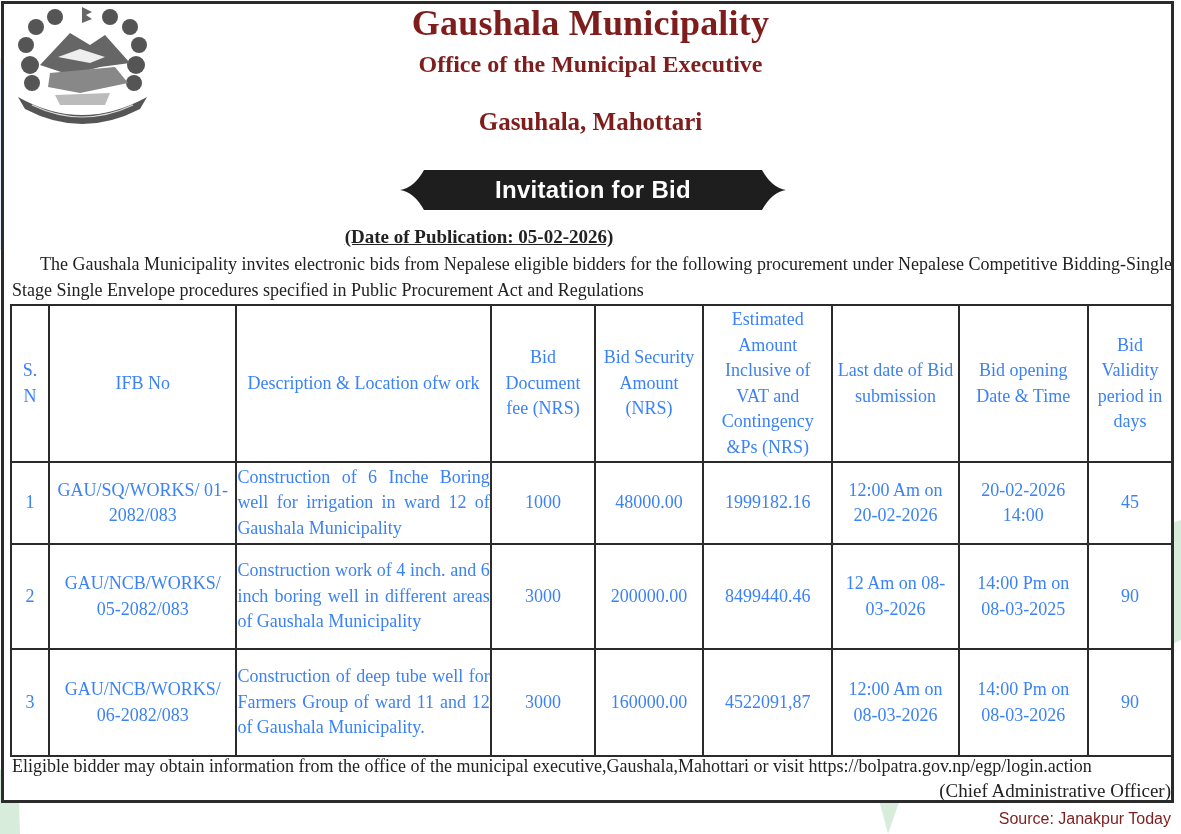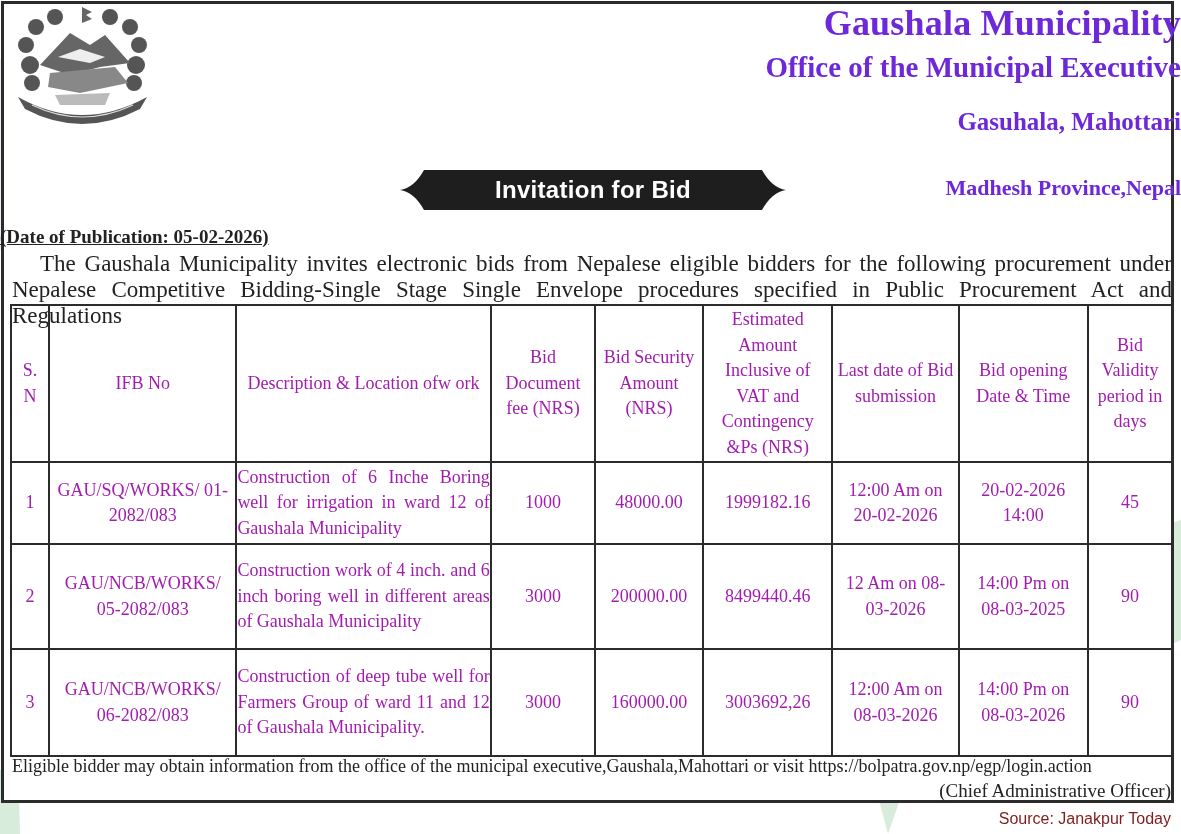--- a/index.html
+++ b/index.html
@@ -6,48 +6,48 @@
     body {
       width:1181px; height:834px; background:#ffffff; position:relative; overflow:hidden;
       font-family:"Liberation Serif", "DejaVu Serif", serif; color:#222;
     }
     .frame {
       position:absolute; left:1px; top:1px; width:1173px; height:802px;
       border:3px solid #2b2b2b; box-sizing:border-box; background:#fff;
     }
     .wm { position:absolute; pointer-events:none; }
     .emblem { position:absolute; left:10px; top:5px; width:145px; height:120px; }
-    .hdr { position:absolute; left:0; width:1181px; text-align:right; font-weight:bold; color:#6d28d9; }
+    .hdr { position:absolute; left:0; width:1181px; text-align:center; font-weight:bold; color:#7f1d1d; }
     .h1 { top:2px; font-size:36px; letter-spacing:0.2px; }
-    .h2 { top:51px; font-size:29px; }
+    .h2 { top:51px; font-size:24px; }
     .h3 { top:108px; font-size:25px; }
     .h4 { top:130px; font-size:22px;margin-top:45px; }
     .banner { position:absolute; left:400px; top:168px; width:386px; height:44px; }
     .banner svg { position:absolute; left:0; top:0; }
     .banner-text {
       position:absolute; left:0; top:0; width:386px; height:44px; line-height:44px;
       text-align:center; color:#fff; font-family:"Liberation Sans", "DejaVu Sans", sans-serif;
       font-weight:bold; font-size:24px; letter-spacing:0.3px;
     }
     .pubdate {
-      position:absolute; left:0; width:958px; top:226px; 
+      position:absolute; left:0; width:958px; top:226px; text-align:center;
       font-weight:bold; font-size:19px; text-decoration:underline;
     }
     .intro {
-      position:absolute; left:12px; top:251px; width:1160px; font-size:23px; line-height:26px;
+      position:absolute; left:12px; top:251px; width:1160px; font-size:18px; line-height:26px;
       text-align:justify; text-align-last:left;
     }
     .intro .indent { display:inline-block; width:28px; }
     table.bid {
       position:absolute; left:10px; top:304px; width:1163px; height:451px;
       border-collapse:collapse; table-layout:fixed; font-size:18px; background:transparent;
     }
     table.bid th, table.bid td {
       border:2px solid #2b2b2b; text-align:center; vertical-align:middle;
-      font-weight:normal; padding:0 4px; line-height:25.5px; color:#a21caf;margin-top:7px;
+      font-weight:normal; padding:0 4px; line-height:25.5px; color:#3b82f6;margin-top:7px;
     }
     table.bid td.desc { text-align:justify; text-align-last:left; padding:0 0; }
     .footer-line { position:absolute; left:12px; top:756px; width:1162px; font-size:18px; white-space:nowrap;font-family:Liberation Serif, serif; }
     .signoff { position:absolute; right:10px; top:780px; font-size:19px; font-weight:normal; }
     .source {
       position:absolute; right:10px; top:810px; font-size:16px; 
       font-family:"Liberation Sans", "DejaVu Sans", sans-serif; color:#7f1d1d;
     }
   </style>
 </head>
@@ -153,21 +153,21 @@
       <td>12 Am on 08-03-2026</td>
       <td>14:00 Pm on 08-03-2025</td>
       <td>90</td>
     </tr>
     <tr style="height:107px">
       <td>3</td>
       <td>GAU/NCB/WORKS/ 06-2082/083</td>
       <td class="desc">Construction of deep tube well for Farmers Group of ward 11 and 12 of Gaushala Municipality.</td>
       <td>3000</td>
       <td>160000.00</td>
-      <td>3003692,26</td>
+      <td>4522091,87</td>
       <td>12:00 Am on 08-03-2026</td>
       <td>14:00 Pm on 08-03-2026</td>
       <td>90</td>
     </tr>
   </tbody>
 </table>
 
 <div class="footer-line">Eligible bidder may obtain information from the office of the municipal executive,Gaushala,Mahottari or visit https://bolpatra.gov.np/egp/login.action</div>
 <div class="signoff">(Chief Administrative Officer)</div>
 <div class="source">Source: Janakpur Today</div>

